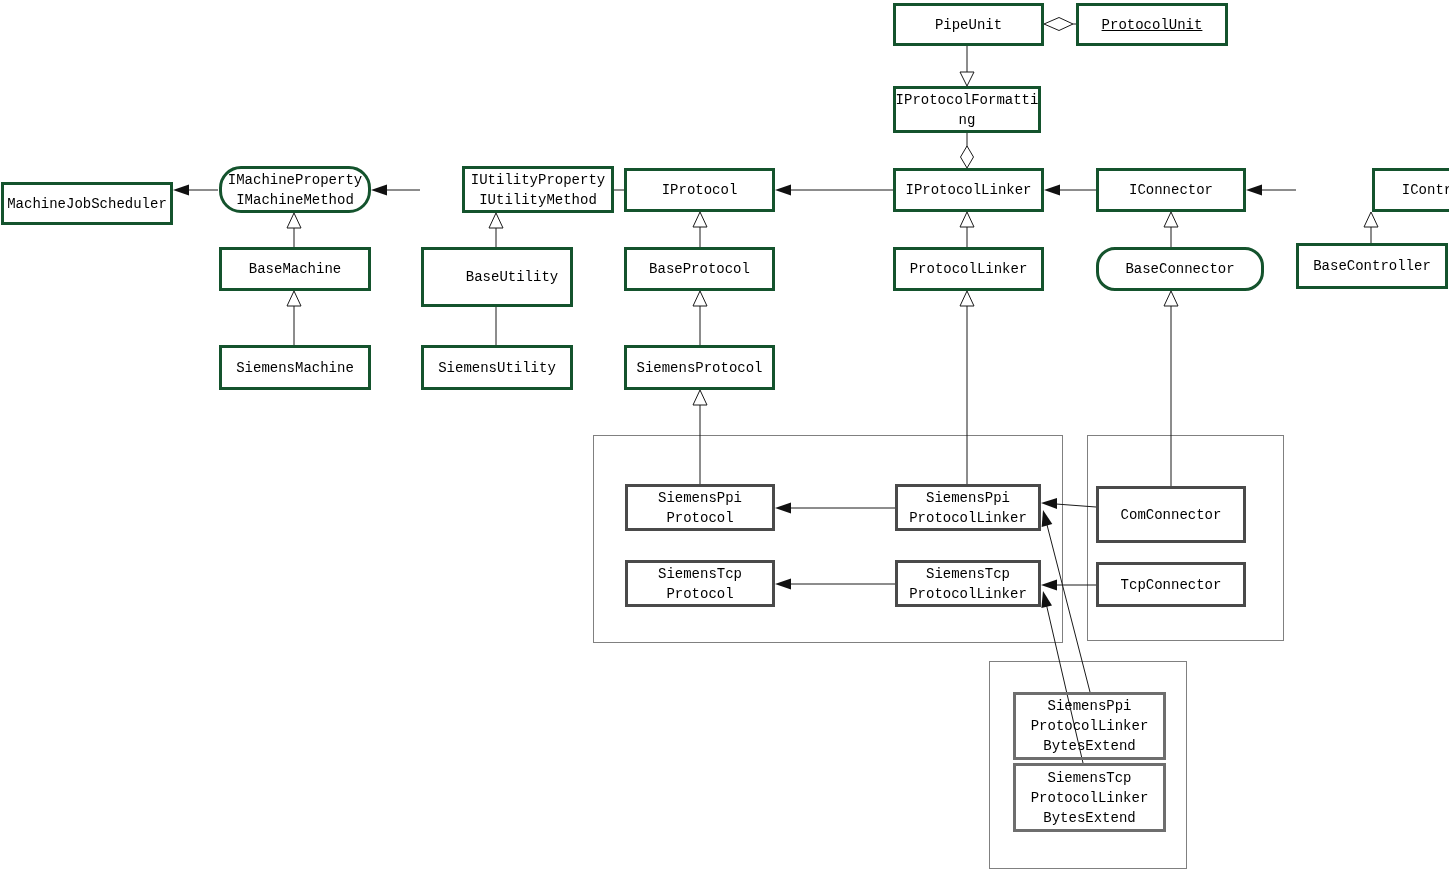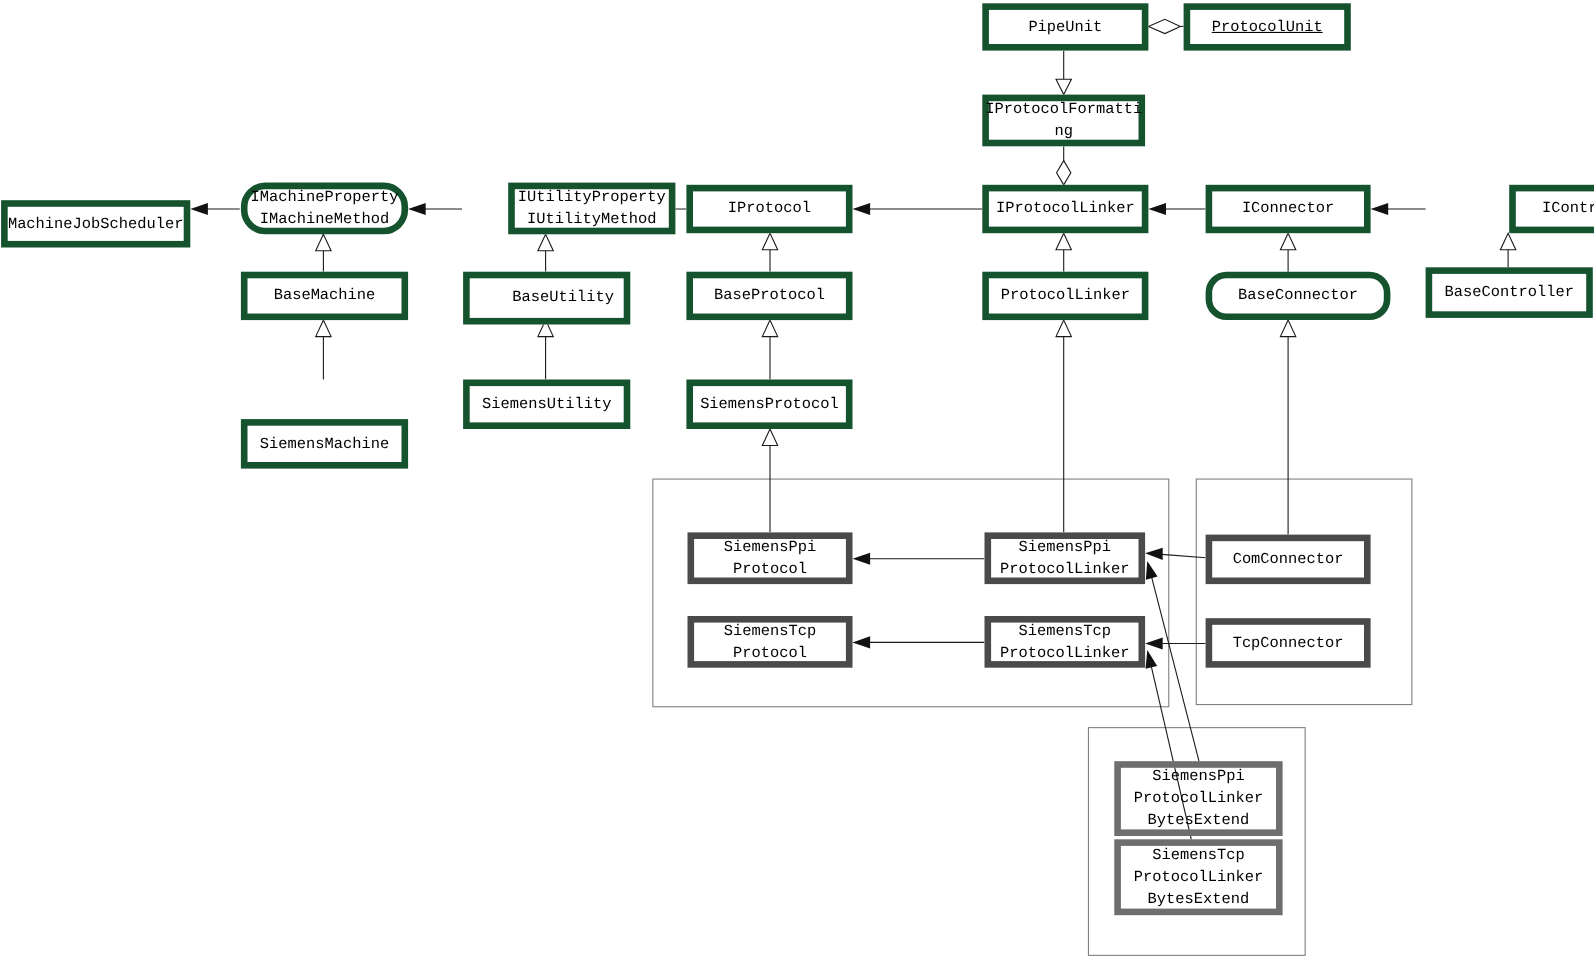--- a/index.html
+++ b/index.html
@@ -7,21 +7,21 @@
     position:relative;
     width:1449px;height:871px;
     background:#ffffff;
     font-family:"Liberation Mono","DejaVu Sans Mono",monospace;
     color:#000;
     overflow:hidden;
   }
   .node{
     position:absolute;
     box-sizing:border-box;
-    border:6px solid #14532d;
+    border:3px solid #14532d;
     background:#ffffff;
     display:flex;align-items:center;justify-content:center;
     text-align:center;
     white-space:pre-line;
     font-size:14px;line-height:20px;
     z-index:3;
   }
   .node.inner{border-color:#4a4a4a;}
   .node.ghost{background:transparent;border-color:#6e6e6e;}
   .container-box{
@@ -179,40 +179,40 @@
   <div class="node" style="left:219px;top:166px;width:152px;height:47px;border-radius:22px;">IMachineProperty
 IMachineMethod</div>
   <div class="node" style="left:421px;top:166px;width:152px;height:47px;margin-left:41px;">IUtilityProperty
 IUtilityMethod</div>
   <div class="node" style="left:624px;top:168px;width:151px;height:44px;">IProtocol</div>
   <div class="node" style="left:893px;top:168px;width:151px;height:44px;">IProtocolLinker</div>
   <div class="node" style="left:1096px;top:168px;width:150px;height:44px;">IConnector</div>
   <div class="node" style="left:1372px;top:168px;width:152px;height:44px;">IController</div>
 
   <div class="node" style="left:219px;top:247px;width:152px;height:44px;">BaseMachine</div>
-  <div class="node" style="left:421px;top:247px;width:152px;height:48px;padding-left:30px;">BaseUtility</div>
+  <div class="node" style="left:421px;top:247px;width:152px;height:60px;padding-left:30px;">BaseUtility</div>
   <div class="node" style="left:624px;top:247px;width:151px;height:44px;">BaseProtocol</div>
   <div class="node" style="left:893px;top:247px;width:151px;height:44px;">ProtocolLinker</div>
   <div class="node" style="left:1096px;top:247px;width:168px;height:44px;border-radius:19px;">BaseConnector</div>
   <div class="node" style="left:1296px;top:243px;width:152px;height:46px;">BaseController</div>
 
-  <div class="node" style="left:219px;top:345px;width:152px;height:45px;margin-top:36px;">SiemensMachine</div>
+  <div class="node" style="left:219px;top:345px;width:152px;height:45px;">SiemensMachine</div>
   <div class="node" style="left:421px;top:345px;width:152px;height:45px;">SiemensUtility</div>
   <div class="node" style="left:624px;top:345px;width:151px;height:45px;">SiemensProtocol</div>
 
   <div class="node inner" style="left:625px;top:484px;width:150px;height:47px;">SiemensPpi
 Protocol</div>
   <div class="node inner" style="left:625px;top:560px;width:150px;height:47px;">SiemensTcp
 Protocol</div>
   <div class="node inner" style="left:895px;top:484px;width:146px;height:47px;">SiemensPpi
 ProtocolLinker</div>
   <div class="node inner" style="left:895px;top:560px;width:146px;height:47px;">SiemensTcp
 ProtocolLinker</div>
 
-  <div class="node inner" style="left:1096px;top:486px;width:150px;height:45px;">ComConnector</div>
+  <div class="node inner" style="left:1096px;top:486px;width:150px;height:57px;">ComConnector</div>
   <div class="node inner" style="left:1096px;top:562px;width:150px;height:45px;">TcpConnector</div>
 
   <div class="node ghost" style="left:1013px;top:692px;width:153px;height:68px;">SiemensPpi
 ProtocolLinker
 BytesExtend</div>
   <div class="node ghost" style="left:1013px;top:763px;width:153px;height:69px;">SiemensTcp
 ProtocolLinker
 BytesExtend</div>
 
 </div>

